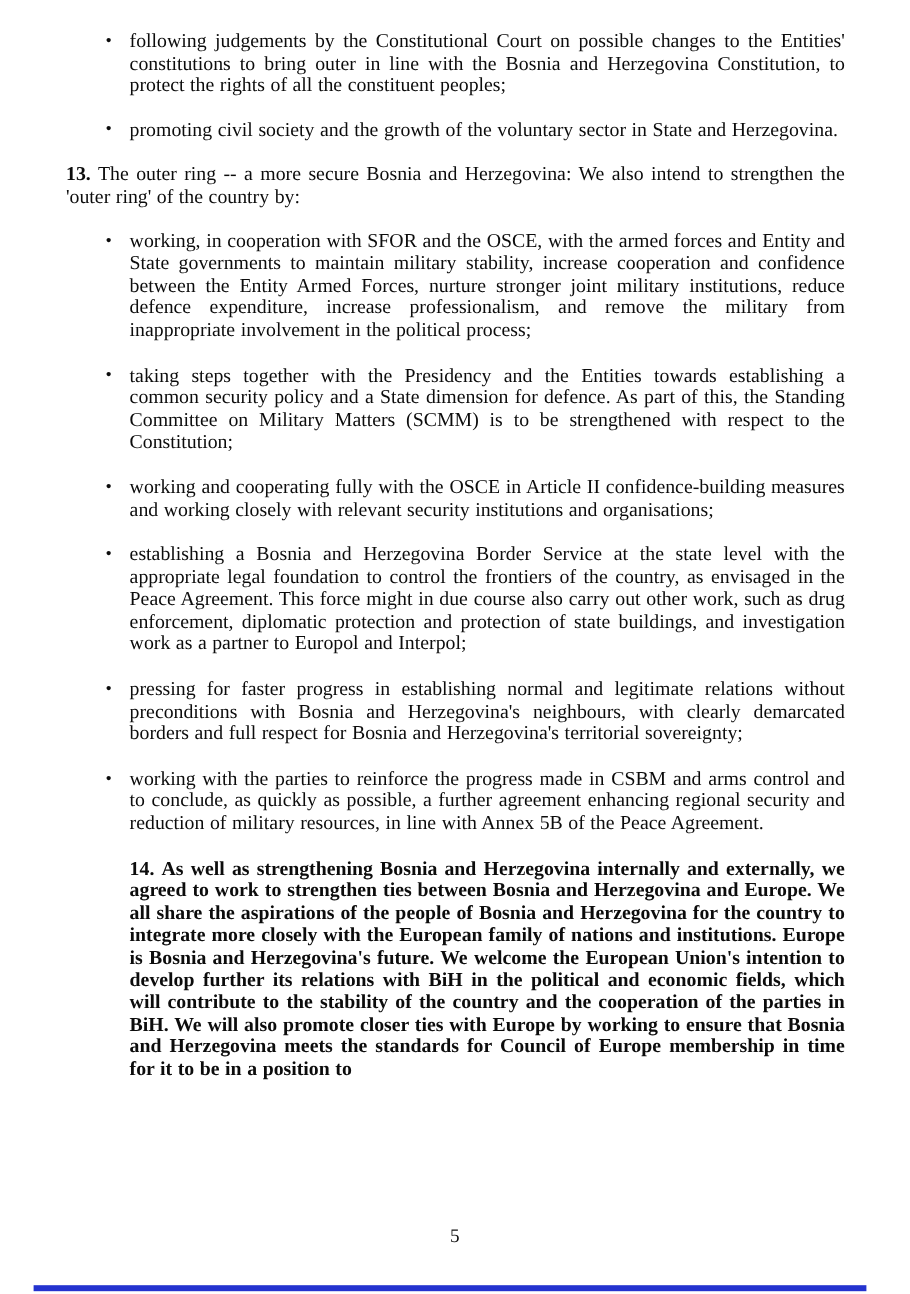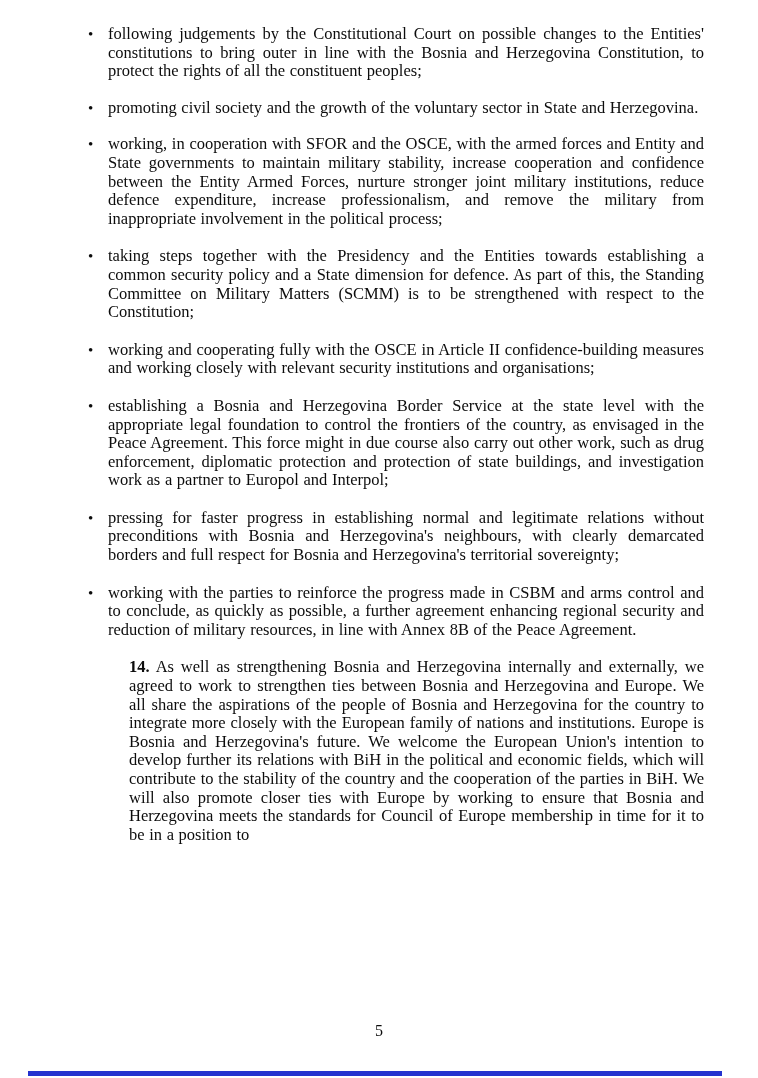--- a/index.html
+++ b/index.html
@@ -16,21 +16,21 @@
     color:#0c0c0c;
     word-spacing:0.5px;
   }
   .bullet { display:flex; margin-left:33px; }
   .top .bullet     { margin-bottom:18px; }
   .ring .bullet    { margin-bottom:19px; }
   .marker { flex:none; width:20px; font-size:15px; }
   .btext  { flex:1; margin:0; text-align:justify; }
   .para   { text-align:justify; }
   .p13    { margin:19px 0 18px 0; }
-  .p14    { margin:19px 0 0 74px; }
+  .p14    { margin:19px 0 0 53px;font-weight:bold; }
   .para b { margin-right:6px; }
   .page-number {
     position:absolute; left:0; right:0; top:1022px;
     text-align:center; font-size:16px;
   }
   .scan-bar {
     position:absolute; top:1071px; left:28px;
     width:694px; height:5px;
   }
 </style>
@@ -43,20 +43,21 @@
     <div class="bullet">
       <span class="marker">•</span>
       <p class="btext">following judgements by the Constitutional Court on possible changes to the Entities' constitutions to bring outer in line with the Bosnia and Herzegovina Constitution, to protect the rights of all the constituent peoples;</p>
     </div>
     <div class="bullet">
       <span class="marker">•</span>
       <p class="btext">promoting civil society and the growth of the voluntary sector in State and Herzegovina.</p>
     </div>
   </section>
 
+  <p class="para p13"><b>13.</b><span>The outer ring -- a more secure Bosnia and Herzegovina: We also intend to strengthen the 'outer ring' of the country by:</span></p>
 
   <section class="bullets ring">
     <div class="bullet">
       <span class="marker">•</span>
       <p class="btext">working, in cooperation with SFOR and the OSCE, with the armed forces and Entity and State governments to maintain military stability, increase cooperation and confidence between the Entity Armed Forces, nurture stronger joint military institutions, reduce defence expenditure, increase professionalism, and remove the military from inappropriate involvement in the political process;</p>
     </div>
     <div class="bullet">
       <span class="marker">•</span>
       <p class="btext">taking steps together with the Presidency and the Entities towards establishing a common security policy and a State dimension for defence. As part of this, the Standing Committee on Military Matters (SCMM) is to be strengthened with respect to the Constitution;</p>
     </div>
@@ -67,21 +68,21 @@
     <div class="bullet">
       <span class="marker">•</span>
       <p class="btext">establishing a Bosnia and Herzegovina Border Service at the state level with the appropriate legal foundation to control the frontiers of the country, as envisaged in the Peace Agreement. This force might in due course also carry out other work, such as drug enforcement, diplomatic protection and protection of state buildings, and investigation work as a partner to Europol and Interpol;</p>
     </div>
     <div class="bullet">
       <span class="marker">•</span>
       <p class="btext">pressing for faster progress in establishing normal and legitimate relations without preconditions with Bosnia and Herzegovina's neighbours, with clearly demarcated borders and full respect for Bosnia and Herzegovina's territorial sovereignty;</p>
     </div>
     <div class="bullet">
       <span class="marker">•</span>
-      <p class="btext">working with the parties to reinforce the progress made in CSBM and arms control and to conclude, as quickly as possible, a further agreement enhancing regional security and reduction of military resources, in line with Annex 8B of the Peace Agreement.</p>
+      <p class="btext">working with the parties to reinforce the progress made in CSBM and arms control and to conclude, as quickly as possible, a further agreement enhancing regional security and reduction of military resources, in line with Annex 5B of the Peace Agreement.</p>
     </div>
   </section>
 
   <p class="para p14"><b>14.</b><span>As well as strengthening Bosnia and Herzegovina internally and externally, we agreed to work to strengthen ties between Bosnia and Herzegovina and Europe. We all share the aspirations of the people of Bosnia and Herzegovina for the country to integrate more closely with the European family of nations and institutions. Europe is Bosnia and Herzegovina's future. We welcome the European Union's intention to develop further its relations with BiH in the political and economic fields, which will contribute to the stability of the country and the cooperation of the parties in BiH. We will also promote closer ties with Europe by working to ensure that Bosnia and Herzegovina meets the standards for Council of Europe membership in time for it to be in a position to</span></p>
 
   <div class="page-number">5</div>
 
   <div class="scan-bar" style="background: rgb(36, 51, 207);"></div>
 
 </div>

